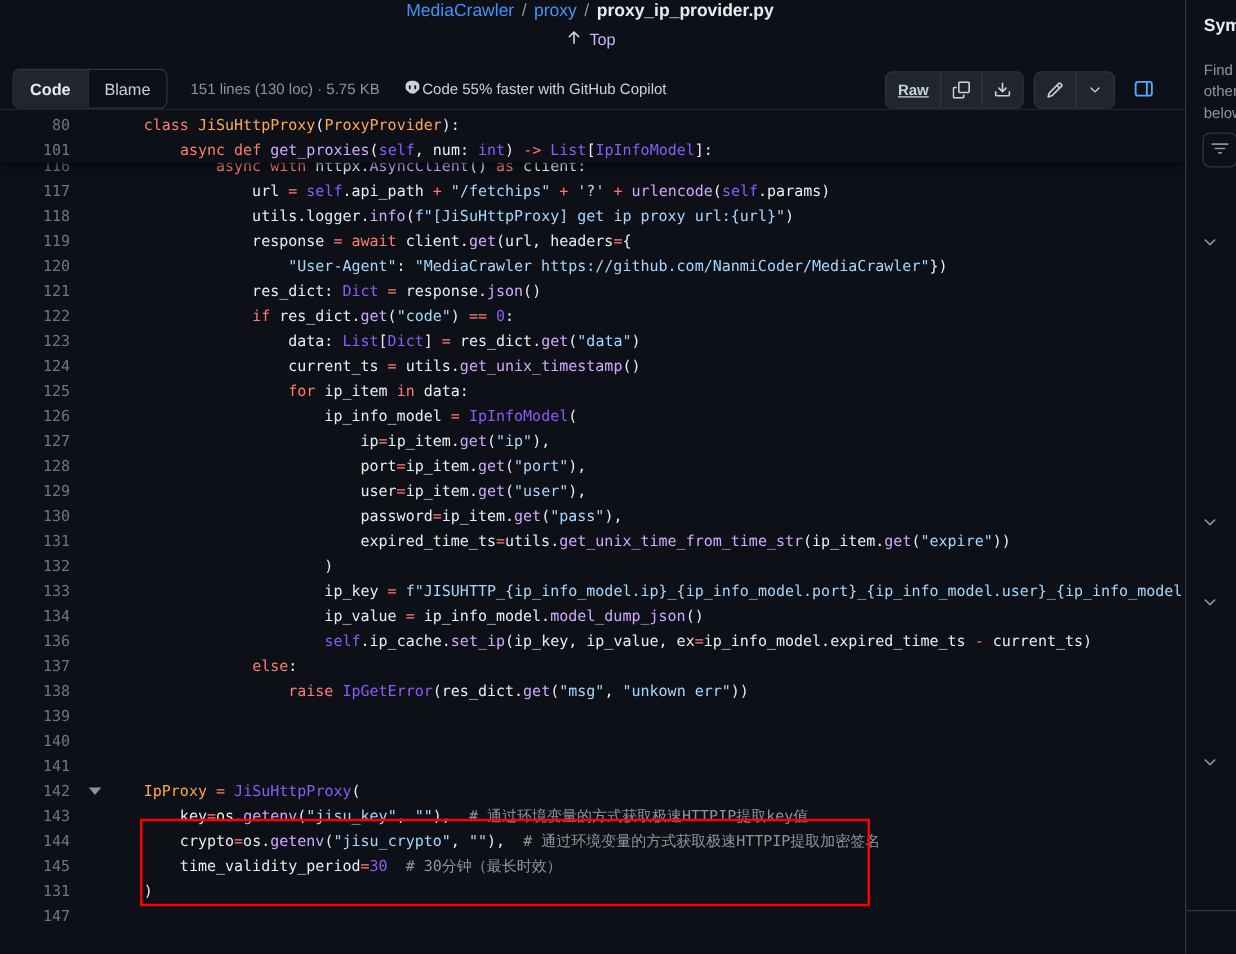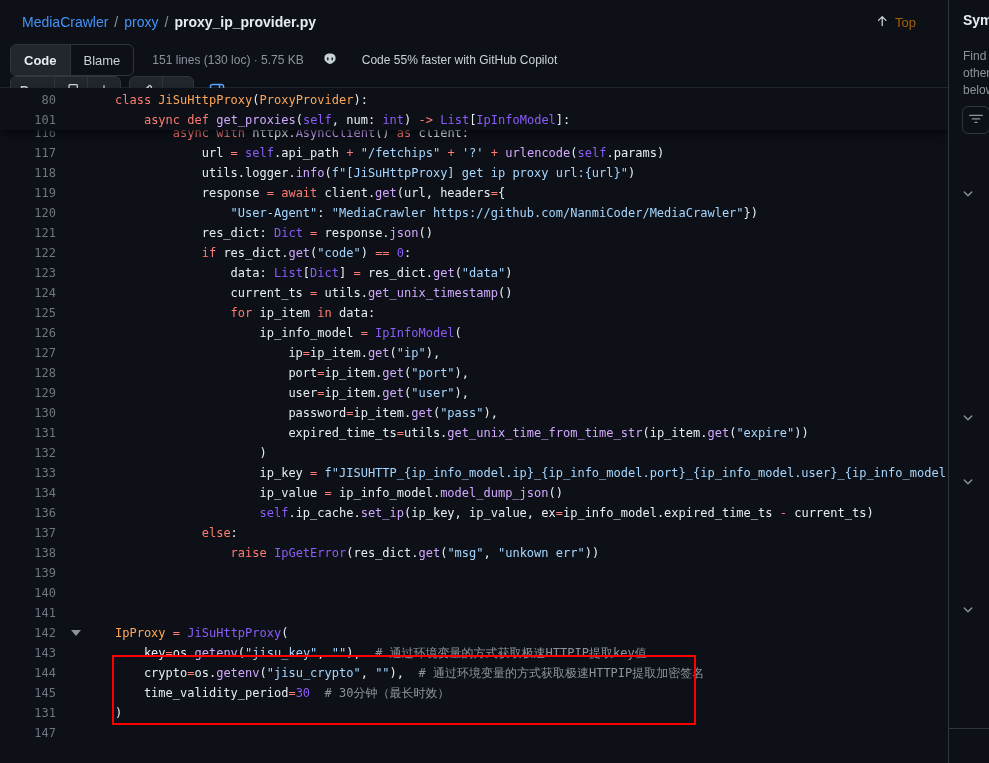--- a/index.html
+++ b/index.html
@@ -4,36 +4,36 @@
 <style>
   html,body{margin:0;padding:0;overflow:hidden;}
   body{
     width:989px;height:763px;position:relative;
     background:#0d1117;color:#e6edf2;
     font-family:"Liberation Sans", sans-serif;
   }
   .main{position:absolute;left:0;top:0;width:948px;height:763px;overflow:hidden;}
 
   
-  .file-header{height:44px;display:flex;align-items:center;justify-content:space-between;padding:0 26px 0 22px;box-sizing:border-box;}
+  .file-header{height:44px;display:flex;align-items:center;justify-content:space-between;padding:0 26px 0 22px;box-sizing:border-box;flex-direction:column;}
   .breadcrumb{font-size:14px;display:flex;align-items:center;gap:6px;white-space:nowrap;}
   .breadcrumb a{color:#4493f8;text-decoration:none;cursor:pointer;}
   .breadcrumb .sep{color:#8b949e;}
   .breadcrumb .file-name{color:#e6edf2;font-weight:700;}
-  .top-btn{display:flex;align-items:center;gap:6px;background:none;border:none;color:#a16207;font-size:13px;font-family:inherit;cursor:pointer;padding:4px 6px;}
-
-  
-  .toolbar{height:44px;display:flex;align-items:flex-start;justify-content:space-between;padding:0 18px 0 10px;box-sizing:border-box;border-bottom:1px solid #21262d;flex-direction:column;}
+  .top-btn{display:flex;align-items:center;gap:6px;background:none;border:none;color:#c4b5fd;font-size:13px;font-family:inherit;cursor:pointer;padding:4px 6px;}
+
+  
+  .toolbar{height:44px;display:flex;align-items:flex-end;justify-content:space-between;padding:0 18px 0 10px;box-sizing:border-box;border-bottom:1px solid #21262d;}
   .toolbar-left{display:flex;align-items:center;gap:18px;}
   .seg-group{display:flex;height:30px;border:1px solid #30363d;border-radius:6px;overflow:hidden;}
   .seg{display:flex;align-items:center;padding:0 13px;font-size:13px;color:#c9d1d9;background:transparent;border:none;font-family:inherit;cursor:pointer;}
   .seg.active{background:#22272e;color:#e6edf2;font-weight:600;}
   .seg + .seg{border-left:1px solid #30363d;}
   .stats{font-size:12px;color:#8b949e;white-space:nowrap;}
-  .copilot{display:flex;align-items:center;gap:24px;font-size:12px;color:#c9d1d9;white-space:nowrap;}
+  .copilot{display:flex;align-items:center;gap:0;font-size:12px;color:#c9d1d9;white-space:nowrap;}
   .toolbar-right{display:flex;align-items:center;gap:8px;}
   .btn-group{display:flex;height:28px;border:1px solid #30363d;border-radius:6px;overflow:hidden;background:#21262d;}
   .grp-btn{display:flex;align-items:center;justify-content:center;padding:12px 9px;background:#21262d;border:none;color:#c9d1d9;font-size:12px;font-weight:600;font-family:inherit;cursor:pointer;text-decoration:underline;}
   .grp-btn + .grp-btn{border-left:1px solid #30363d;}
   .panel-btn{width:30px;height:28px;display:flex;align-items:center;justify-content:center;background:transparent;border:none;cursor:pointer;}
 
   
   .code-area{position:relative;font-family:"DejaVu Sans Mono", monospace;font-size:12px;}
   .code-row{display:flex;height:20px;line-height:20px;white-space:pre;}
   .ln{width:56px;flex:none;text-align:right;color:#6e7681;cursor:pointer;}

